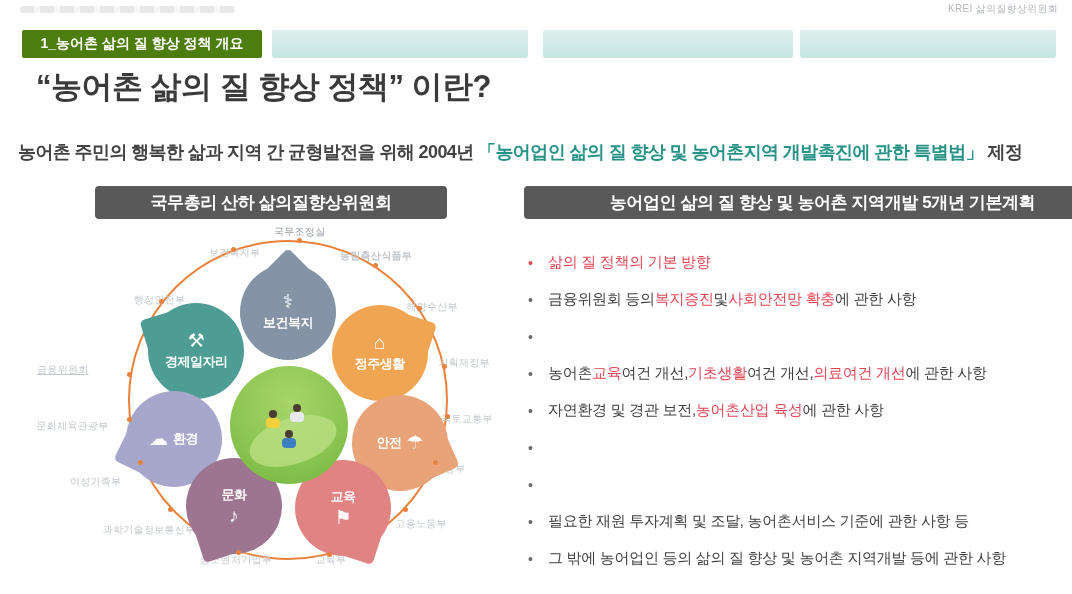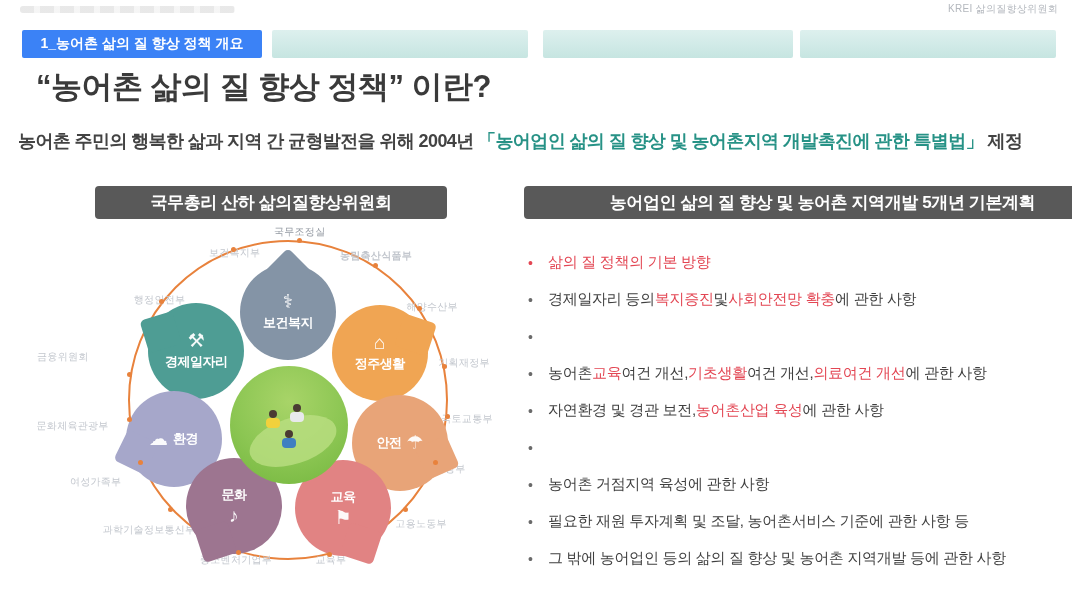--- a/index.html
+++ b/index.html
@@ -7,28 +7,28 @@
          font-family:"Liberation Sans","DejaVu Sans",sans-serif;color:#3f3f3f;}
 
   
   .top-note{position:absolute;left:20px;top:6px;width:215px;height:7px;border-radius:3px;
             background:repeating-linear-gradient(90deg,#e3e3e3 0 14px,#f3f3f3 14px 20px);opacity:.8;}
   .brand{position:absolute;right:14px;top:2px;font-size:10px;color:#b3b7bd;letter-spacing:.3px;}
 
   
   .tab{position:absolute;top:30px;height:28px;border-radius:2px;display:flex;align-items:center;justify-content:center;
        font-size:14px;font-weight:bold;background:linear-gradient(180deg,#ddf0ee,#c6e5e1);color:#9fc9c4;cursor:pointer;}
-  .tab.active{background:#3b82f6;color:#ffffff;}
+  .tab.active{background:#4d7c0f;color:#ffffff;}
   .t1{left:22px;width:240px;}
   .t2{left:272px;width:256px;}
   .t3{left:543px;width:250px;}
   .t4{left:800px;width:256px;}
 
   .title{position:absolute;left:36px;top:66px;margin:0;font-size:31px;font-weight:bold;color:#3a3a3a;letter-spacing:-.5px;}
-  .intro{position:absolute;left:18px;top:129px;margin:0;font-size:18px;font-weight:bold;color:#434343;
+  .intro{position:absolute;left:18px;top:140px;margin:0;font-size:18px;font-weight:bold;color:#434343;
          letter-spacing:-.6px;white-space:nowrap;}
   .intro .law{color:#279286;}
 
   .hdr{position:absolute;top:186px;height:33px;background:#595959;color:#fff;border-radius:4px;
        display:flex;align-items:center;justify-content:center;font-size:17px;font-weight:bold;letter-spacing:-.4px;}
   .hdr-left{left:95px;width:352px;}
   .hdr-right{left:524px;width:533px;padding-left:32px;}
 
   
   .diagram{position:absolute;left:128px;top:240px;width:320px;height:320px;}
@@ -141,36 +141,36 @@
       <span class="ministry" style="left: 202.964px; top: 320.344px;">교육부</span>
       <i class="ring-dot" style="left: 201.411px; top: 314.548px;"></i>
       <span class="ministry" style="left: 108.085px; top: 319.777px;">중소벤처기업부</span>
       <i class="ring-dot" style="left: 110.557px; top: 312.169px;"></i>
       <span class="ministry" style="left: 21.0428px; top: 289.58px;">과학기술정보통신부</span>
       <i class="ring-dot" style="left: 42.9834px; top: 269.12px;"></i>
       <span class="ministry" style="left: -32.3855px; top: 241.663px;">여성가족부</span>
       <i class="ring-dot" style="left: 12.7192px; top: 222.517px;"></i>
       <span class="ministry" style="left: -55.3825px; top: 186.446px;">문화체육관광부</span>
       <i class="ring-dot" style="left: 1.19262px; top: 179.499px;"></i>
-      <span class="ministry" style="left: -65.1929px; top: 117px;">금융위원회</span>
+      <span class="ministry" style="left: -65.1929px; top: 130px; text-decoration: underline;">금융위원회</span>
       <i class="ring-dot" style="left: 1.96987px; top: 134.97px;"></i>
       <span class="ministry" style="left: 31.5542px; top: 59.6472px;">행정안전부</span>
       <i class="ring-dot" style="left: 33.9183px; top: 61.4942px;"></i>
       <span class="ministry" style="left: 106.645px; top: 13.408px;">보건복지부</span>
       <i class="ring-dot" style="left: 105.277px; top: 9.64918px;"></i>
     </div>
 
   <ul class="bullets">
       <li>
         <span class="marker red">•</span>
         <span class="red">삶의 질 정책의 기본 방향</span>
       </li>
       <li>
         <span class="marker">•</span>
-        <span>경제일자리 등의 </span>
+        <span>금융위원회 등의 </span>
         <span class="red">복지증진</span>
         <span> 및 </span>
         <span class="red">사회안전망 확충</span>
         <span>에 관한 사항</span>
       </li>
       <li>
         <span class="marker">•</span>
       </li>
       <li>
         <span class="marker">•</span>
@@ -186,21 +186,20 @@
         <span class="marker">•</span>
         <span>자연환경 및 경관 보전, </span>
         <span class="red">농어촌산업 육성</span>
         <span>에 관한 사항</span>
       </li>
       <li>
         <span class="marker">•</span>
       </li>
       <li>
         <span class="marker">•</span>
-        <span>농어촌 거점지역 육성에 관한 사항</span>
       </li>
       <li>
         <span class="marker">•</span>
         <span>필요한 재원 투자계획 및 조달, 농어촌서비스 기준에 관한 사항 등</span>
       </li>
       <li>
         <span class="marker">•</span>
         <span>그 밖에 농어업인 등의 삶의 질 향상 및 농어촌 지역개발 등에 관한 사항</span>
       </li>
     </ul>

